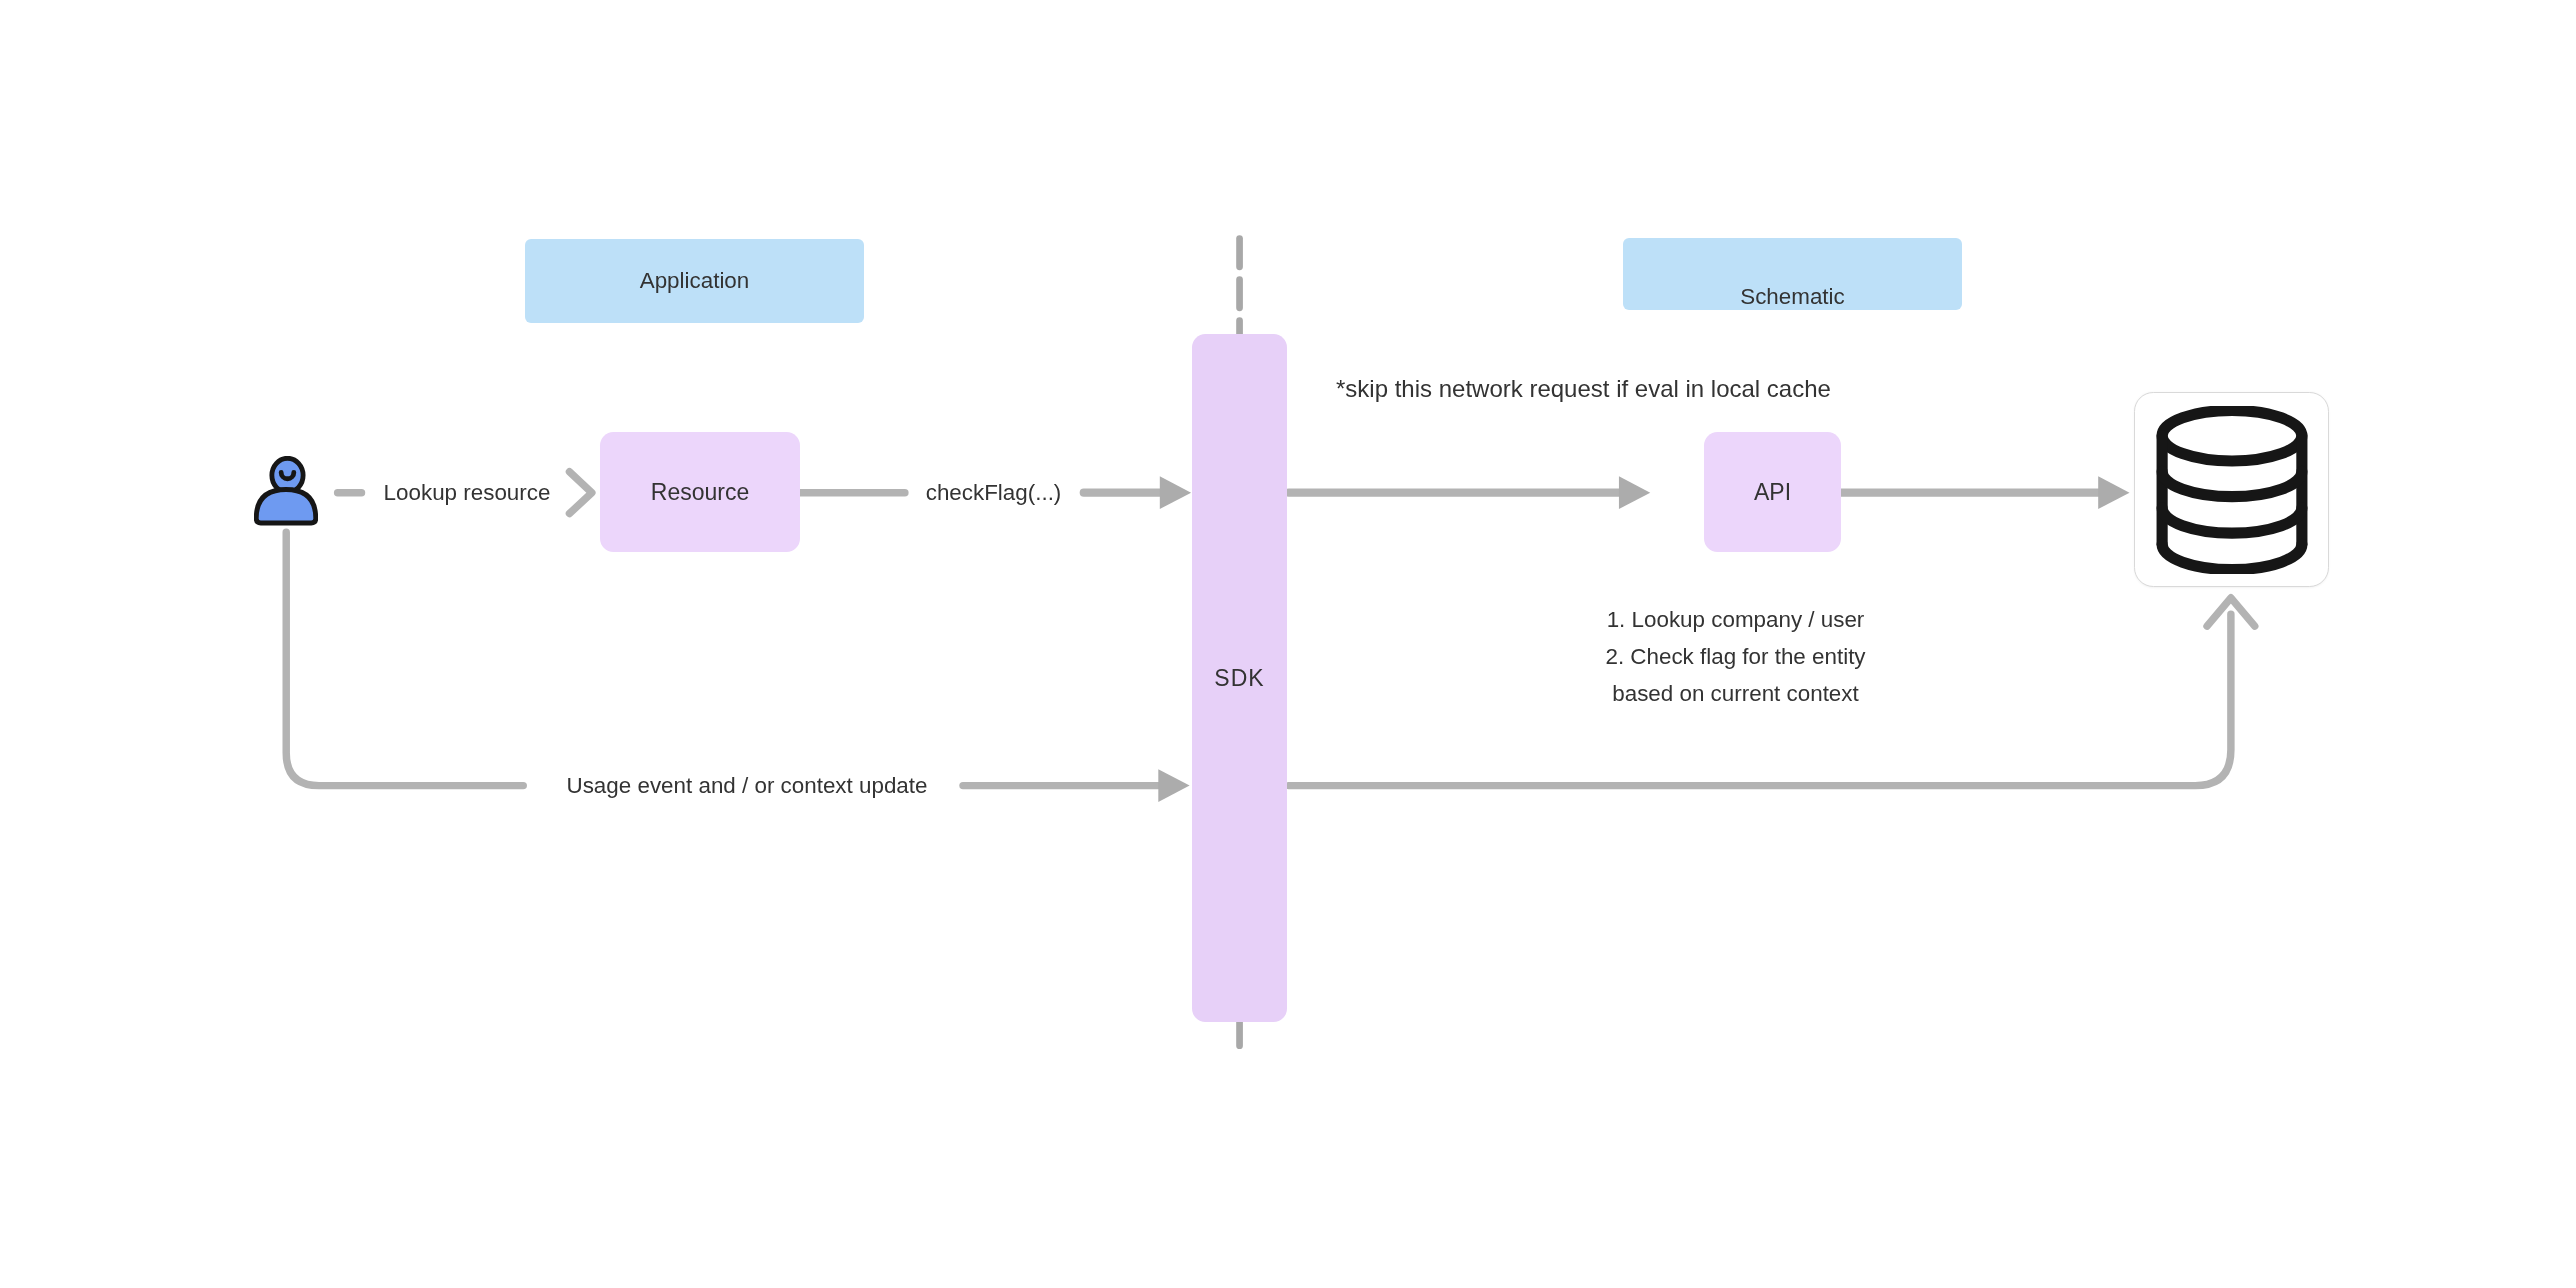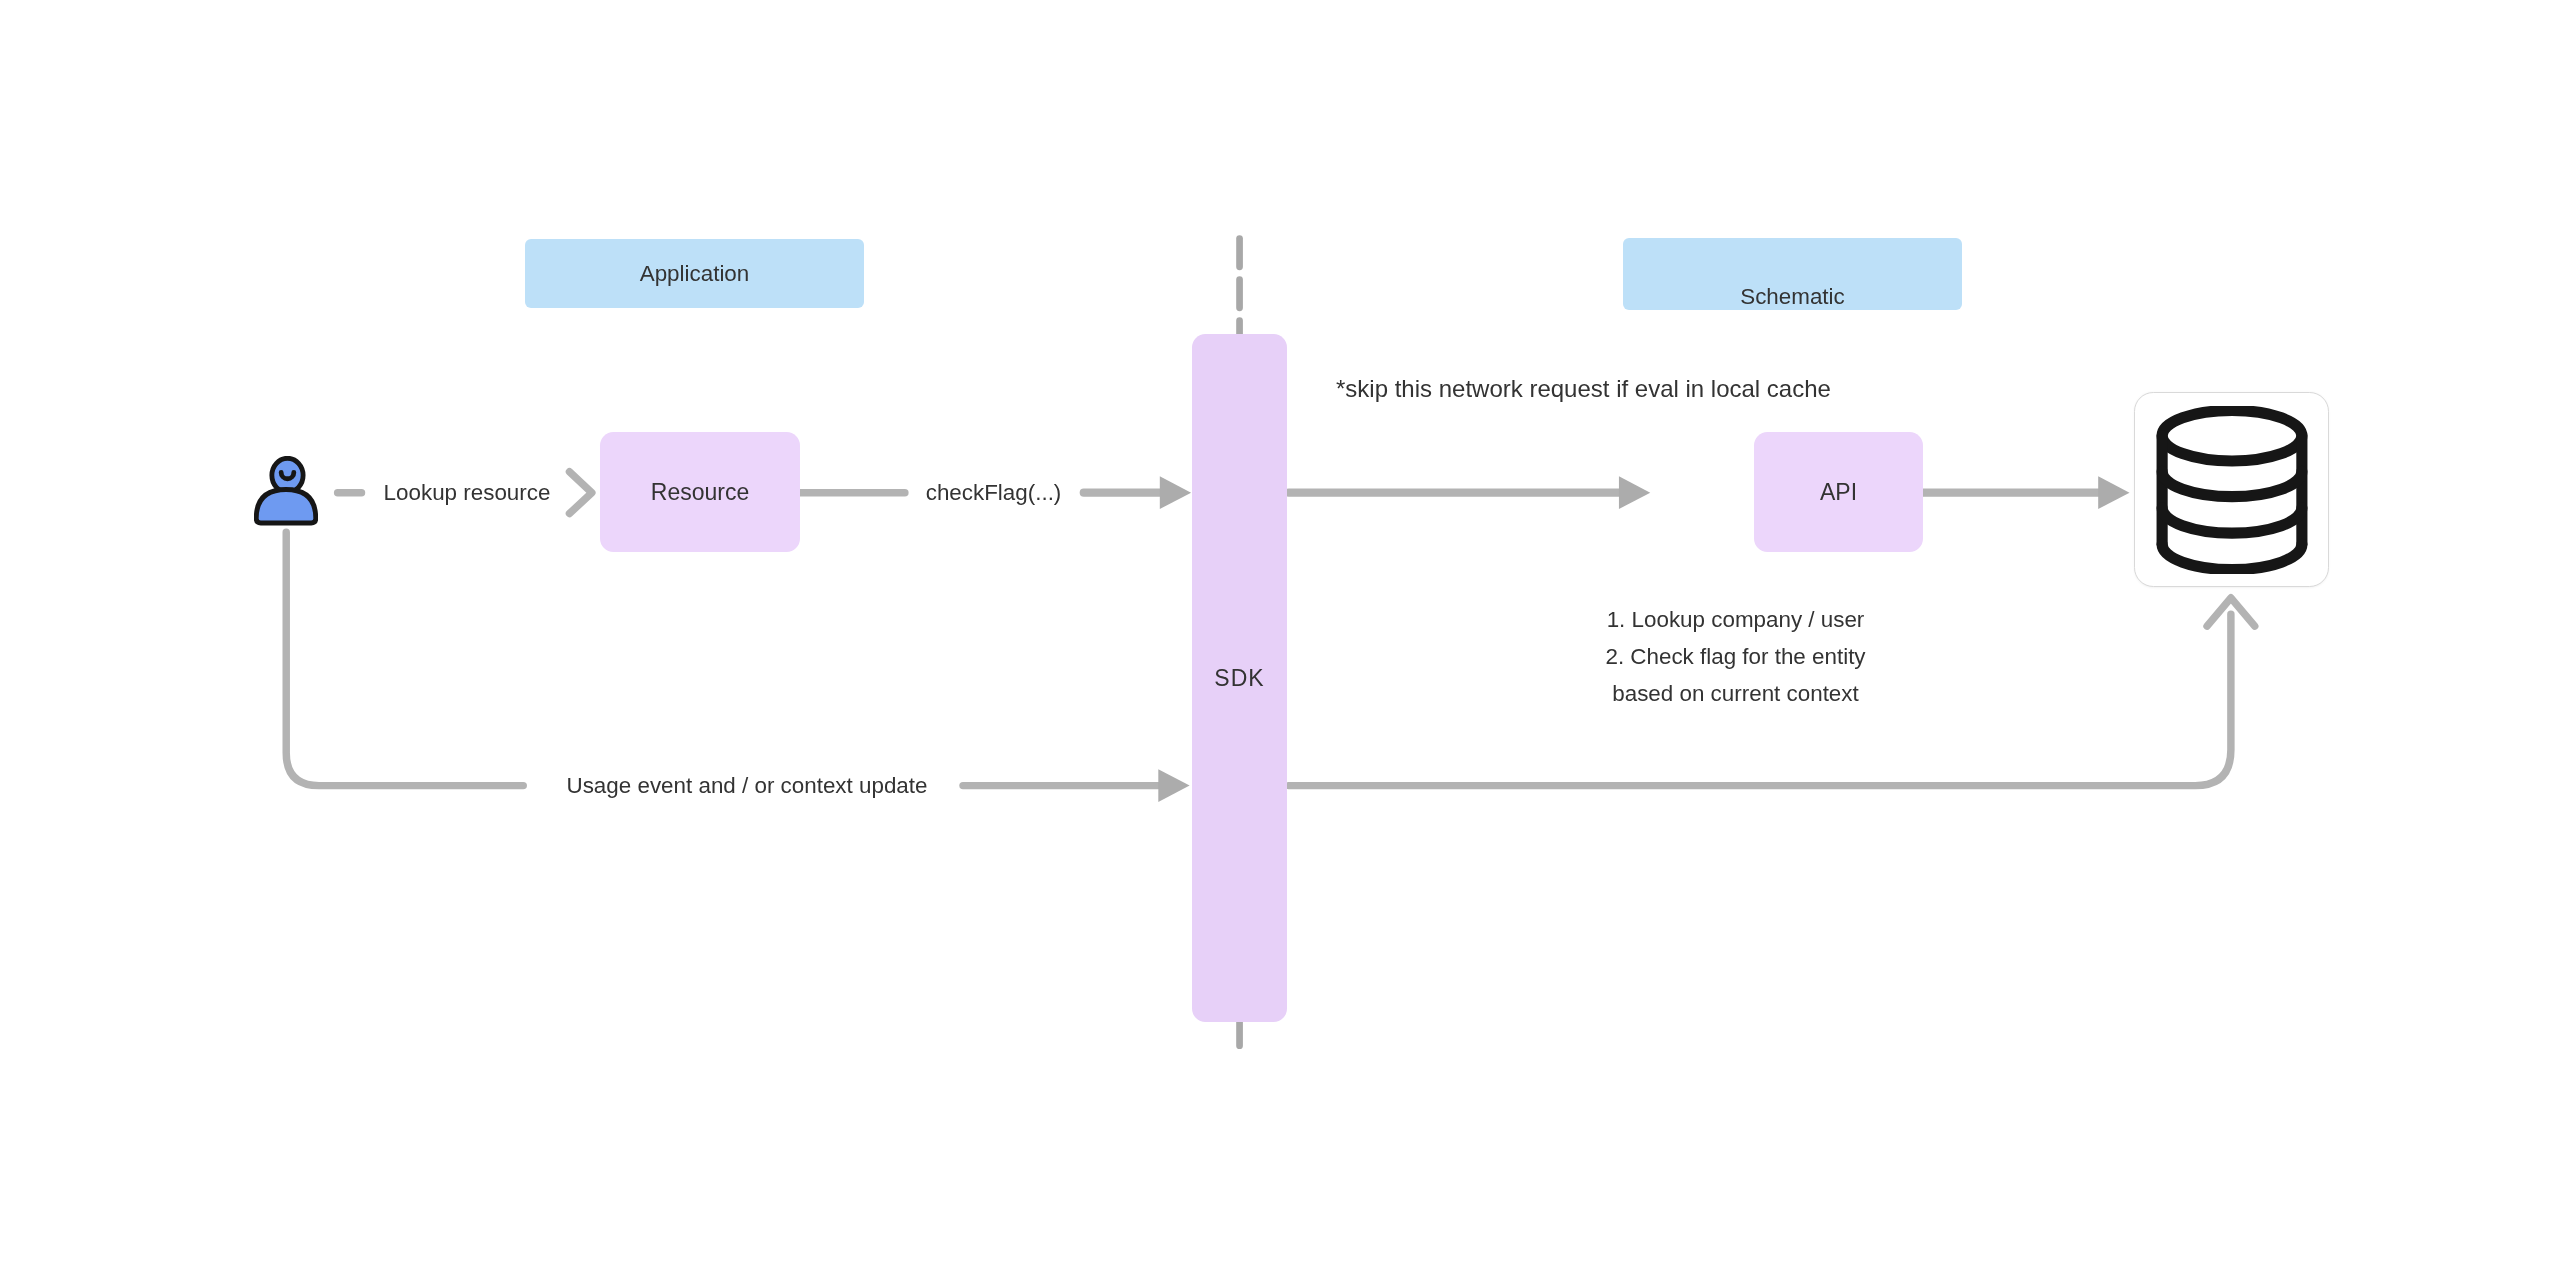--- a/index.html
+++ b/index.html
@@ -74,21 +74,21 @@
 
     <path class="c-line" d="M 384 714 L 384 1010 Q 384 1054 428 1054 L 702 1054"></path>
 
     <line class="c-line" x1="1292" y1="1054" x2="1554" y2="1054"></line>
     <polygon class="c-head" points="1554,1032 1596,1054 1554,1076"></polygon>
 
     <path class="c-line" d="M 1729 1054 L 2945 1054 Q 2993 1054 2993 1006 L 2993 824"></path>
     <polyline class="c-chev" points="2961,840 2993,802 3025,840"></polyline>
   </svg>
 
-  <div class="section-label" style="left:525px; top:239px; width:339px; height:69px;text-align:center;">
+  <div class="section-label" style="left:525px; top:239px; width:339px; height:84px;text-align:center;">
     <span>Application</span>
   </div>
   <div class="section-label" style="left:1623px; top:238px; width:339px; height:72px;align-items:flex-end;">
     <span>Schematic</span>
   </div>
 
   <svg class="abs" style="left:254px; top:456px;" width="64" height="70" viewBox="0 0 86 94">
     <ellipse class="person-outline" cx="45" cy="26" rx="21" ry="23" style="fill: var(--person-fill);"></ellipse>
     <path class="person-outline" d="M 36.5 22 a 8.5 8.5 0 0 0 17 0" style="fill:none;"></path>
     <path class="person-outline" d="M 3 84 Q 3 45 43 45 Q 83 45 83 84 Q 83 90 77 90 L 9 90 Q 3 90 3 84 Z" style="fill: var(--person-fill);"></path>
@@ -101,21 +101,21 @@
   </div>
 
   <div class="edge-label" style="left:911px; top:475px; width:165px; height:36px;">checkFlag(...)</div>
 
   <div class="node sdk" style="left:1192px; top:334px; width:95px; height:688px;">
     <span>SDK</span>
   </div>
 
   <div class="note" style="left:1336px; top:375px;">*skip this network request if eval in local cache</div>
 
-  <div class="node" style="left:1754px; top:432px; width:169px; height:120px;justify-content:center;">
+  <div class="node" style="left:1704px; top:432px; width:137px; height:120px;justify-content:center;">
     <span>API</span>
   </div>
 
   <div class="steps" style="left:1568px; top:601px; width:335px;">
     <div>1. Lookup company / user</div>
     <div>2. Check flag for the entity</div>
     <div>based on current context</div>
   </div>
 
   <div class="db-card" style="left:2134px; top:392px; width:193px; height:193px;">

